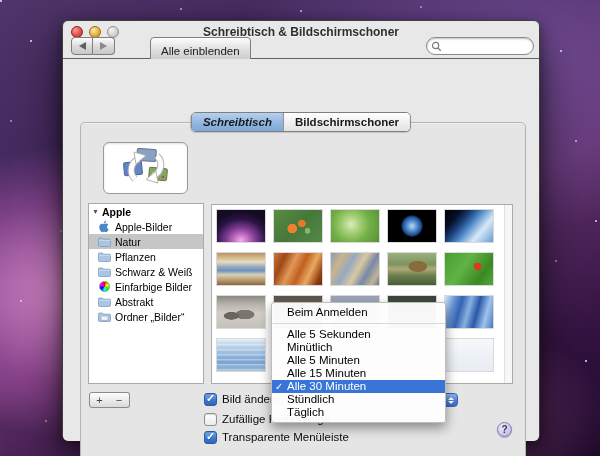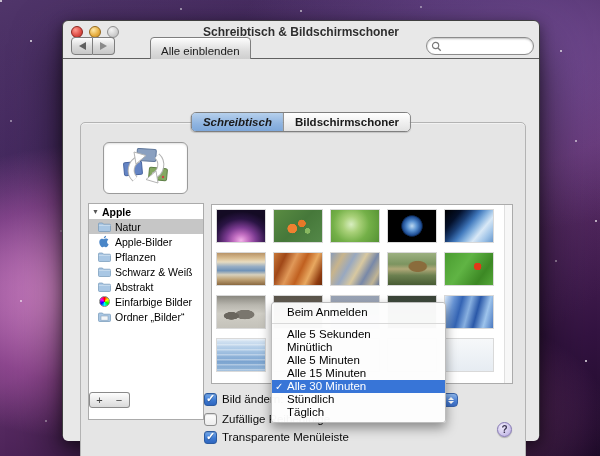--- a/index.html
+++ b/index.html
@@ -57,21 +57,21 @@
     display:flex; align-items:center; background:linear-gradient(#ffffff,#e2e2e2); }
   .tab + .tab { border-left:1px solid #8a8a8a; }
   .tab.active { background:linear-gradient(#b6d0ec,#8fb4e0 60%,#7ea8da);font-style:italic; }
 
   
   .well { position:absolute; left:40px; top:83px; width:85px; height:52px; background:#fff;
     border:1px solid #9a9a9a; border-radius:6px; display:flex; align-items:center; justify-content:center;
     box-shadow:inset 0 1px 2px rgba(0,0,0,.12); }
 
   
-  .sidebar { position:absolute; left:25px; top:144px; width:116px; height:217px; background:#fff;
+  .sidebar { position:absolute; left:25px; top:144px; width:116px; height:181px; background:#fff;
     border:1px solid #ababab; overflow:hidden; }
   .srow { position:relative; height:15px; display:flex; align-items:center; font-size:10.5px; color:#000; }
   .srow.group { padding-left:3px; font-weight:bold; }
   .srow.item { padding-left:8px; }
   .srow.selected { background:#c6c6c6; }
   .srow .tri { font-size:7px; color:#555; margin-right:3px; }
   .srow .sicon { width:14px; height:11px; margin-right:4px; display:inline-flex; align-items:center; justify-content:center; flex:0 0 14px; }
   .colorwheel { width:11px; height:11px; border-radius:50%; border:.5px solid #888;
     background:conic-gradient(#f00,#ff0,#0f0,#0ff,#00f,#f0f,#f00); }
   .addrem { position:absolute; top:333px; width:21px; height:16px; border:1px solid #8a8a8a;
@@ -173,69 +173,69 @@
           <polygon points="35,35 23,31.5 33,23" fill="#fff" stroke="#b4b4b4" stroke-width="1"></polygon>
         </svg>
       </div>
 
       <div class="sidebar">
         <div class="srow group">
           <span class="tri">▼</span>
           <span>Apple</span>
         </div>
         <div id="sidebar-items">
-            <div class="srow item selected">
-              <span class="sicon">
-                <svg width="13" height="10" viewBox="0 0 13 10">
-                  <path d="M.5 2 Q.5 1 1.5 1 h3 l1 1.2 h6 q1 0 1 1 v5.3 q0 1-1 1 h-10 q-1 0-1-1 Z" fill="#a9c7e4" stroke="#7396b8" stroke-width=".7"></path>
-                  <path d="M.9 3.4 h11.6" stroke="#cfe0f0" stroke-width=".8"></path>
-                </svg>
-              </span>
-              <span>Natur</span>
-            </div>
             <div class="srow item">
               <span class="sicon">
                 <svg width="12" height="13" viewBox="0 0 17 17">
                   <path fill="#4a86c8" d="M12.8 9.1c0-2 1.7-3 1.8-3.1-1-1.4-2.5-1.6-3-1.6-1.3-.1-2.5.8-3.1.8-.6 0-1.6-.8-2.7-.7-1.4 0-2.6.8-3.3 2-1.4 2.5-.4 6.1 1 8.1.7 1 1.5 2.1 2.6 2 1 0 1.4-.7 2.7-.7 1.2 0 1.6.7 2.7.7s1.8-1 2.5-2c.8-1.1 1.1-2.2 1.1-2.3-.1 0-2.3-.9-2.3-3.2zM10.6 2.9c.6-.7.9-1.6.8-2.5-.8 0-1.8.5-2.4 1.2-.5.6-1 1.6-.8 2.5.9.1 1.8-.5 2.4-1.2z"></path>
                 </svg>
               </span>
               <span>Apple-Bilder</span>
             </div>
-            <div class="srow item">
+            <div class="srow item selected">
               <span class="sicon">
                 <svg width="13" height="10" viewBox="0 0 13 10">
                   <path d="M.5 2 Q.5 1 1.5 1 h3 l1 1.2 h6 q1 0 1 1 v5.3 q0 1-1 1 h-10 q-1 0-1-1 Z" fill="#a9c7e4" stroke="#7396b8" stroke-width=".7"></path>
                   <path d="M.9 3.4 h11.6" stroke="#cfe0f0" stroke-width=".8"></path>
                 </svg>
               </span>
+              <span>Natur</span>
+            </div>
+            <div class="srow item">
+              <span class="sicon">
+                <svg width="13" height="10" viewBox="0 0 13 10">
+                  <path d="M.5 2 Q.5 1 1.5 1 h3 l1 1.2 h6 q1 0 1 1 v5.3 q0 1-1 1 h-10 q-1 0-1-1 Z" fill="#a9c7e4" stroke="#7396b8" stroke-width=".7"></path>
+                  <path d="M.9 3.4 h11.6" stroke="#cfe0f0" stroke-width=".8"></path>
+                </svg>
+              </span>
               <span>Pflanzen</span>
             </div>
             <div class="srow item">
               <span class="sicon">
                 <svg width="13" height="10" viewBox="0 0 13 10">
                   <path d="M.5 2 Q.5 1 1.5 1 h3 l1 1.2 h6 q1 0 1 1 v5.3 q0 1-1 1 h-10 q-1 0-1-1 Z" fill="#a9c7e4" stroke="#7396b8" stroke-width=".7"></path>
                   <path d="M.9 3.4 h11.6" stroke="#cfe0f0" stroke-width=".8"></path>
                 </svg>
               </span>
               <span>Schwarz &amp; Weiß</span>
             </div>
             <div class="srow item">
               <span class="sicon">
+                <span class="colorwheel"></span>
+              </span>
+              <span>Einfarbige Bilder</span>
+            </div>
+            <div class="srow item">
+              <span class="sicon">
                 <svg width="13" height="10" viewBox="0 0 13 10">
                   <path d="M.5 2 Q.5 1 1.5 1 h3 l1 1.2 h6 q1 0 1 1 v5.3 q0 1-1 1 h-10 q-1 0-1-1 Z" fill="#a9c7e4" stroke="#7396b8" stroke-width=".7"></path>
                   <path d="M.9 3.4 h11.6" stroke="#cfe0f0" stroke-width=".8"></path>
                 </svg>
               </span>
               <span>Abstrakt</span>
-            </div>
-            <div class="srow item">
-              <span class="sicon">
-                <span class="colorwheel"></span>
-              </span>
-              <span>Einfarbige Bilder</span>
             </div>
             <div class="srow item">
               <span class="sicon">
                 <svg width="13" height="10" viewBox="0 0 13 10">
                   <path d="M.5 2 Q.5 1 1.5 1 h3 l1 1.2 h6 q1 0 1 1 v5.3 q0 1-1 1 h-10 q-1 0-1-1 Z" fill="#a9c7e4" stroke="#7396b8" stroke-width=".7"></path>
                   <rect x="3" y="4" width="7" height="4.2" fill="#f2f5f8" stroke="#8aa4bc" stroke-width=".6"></rect>
                 </svg>
               </span>
               <span>Ordner „Bilder“</span>
             </div>

